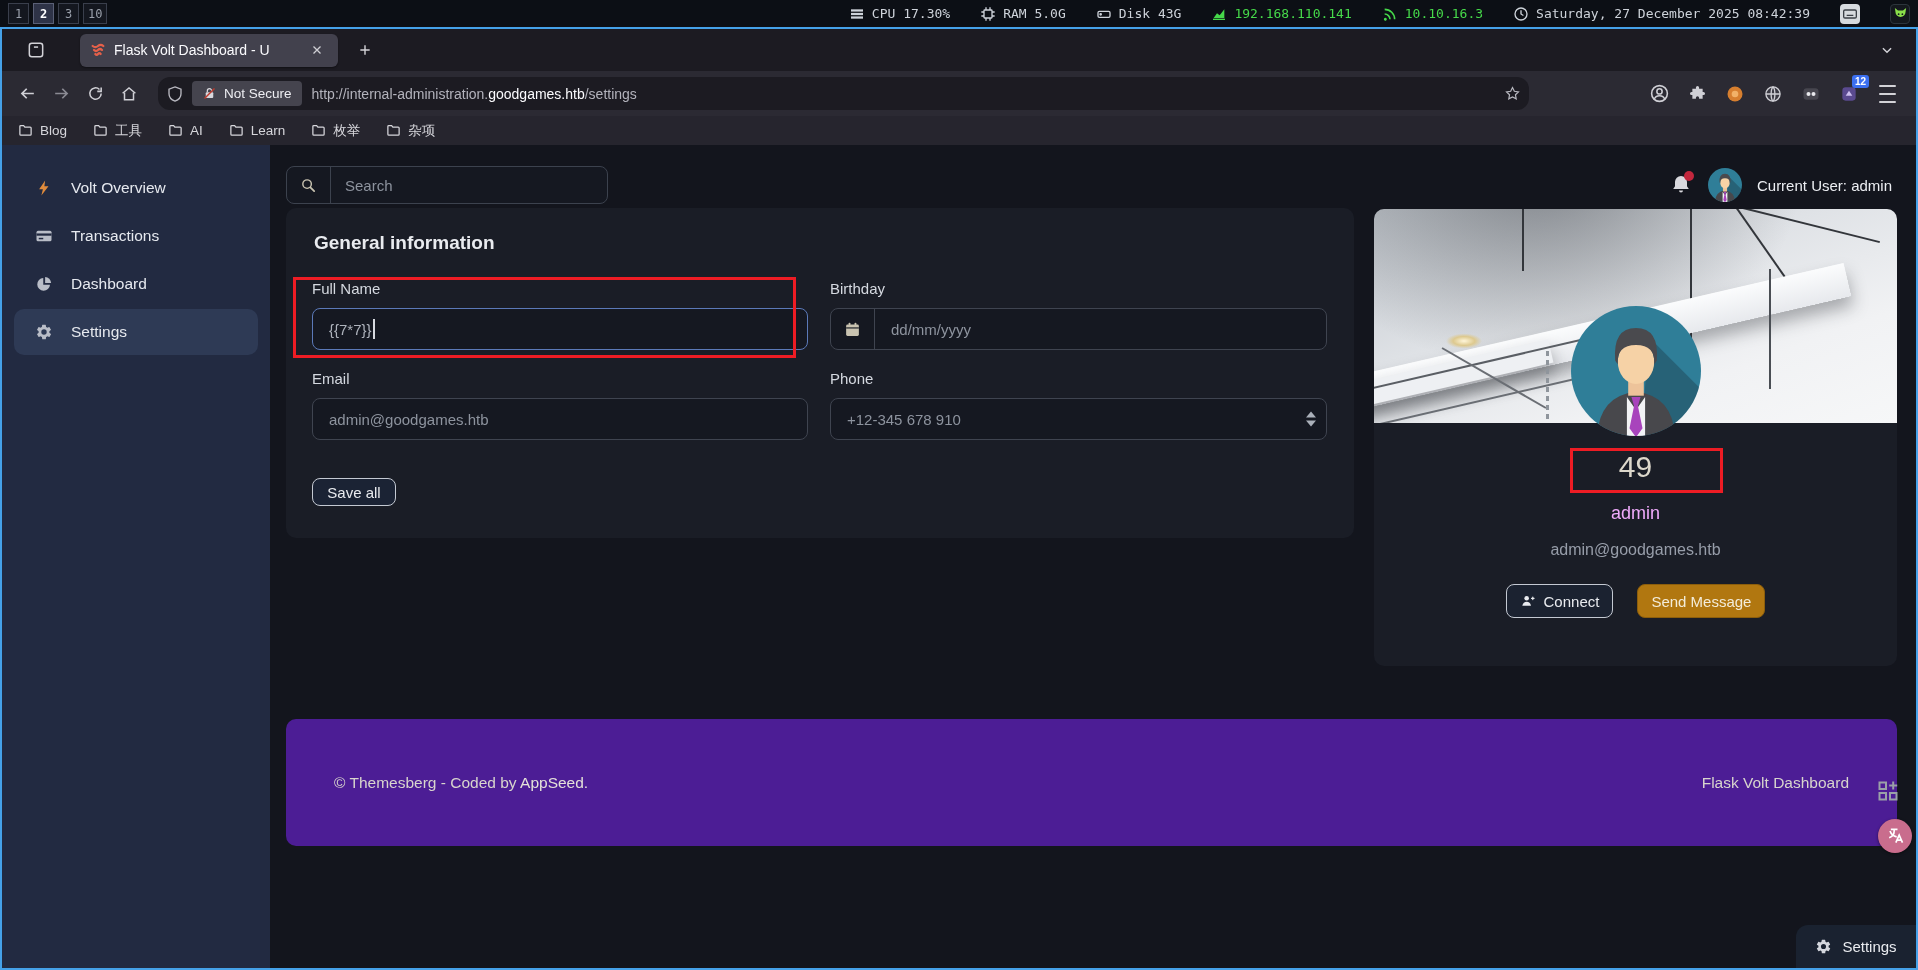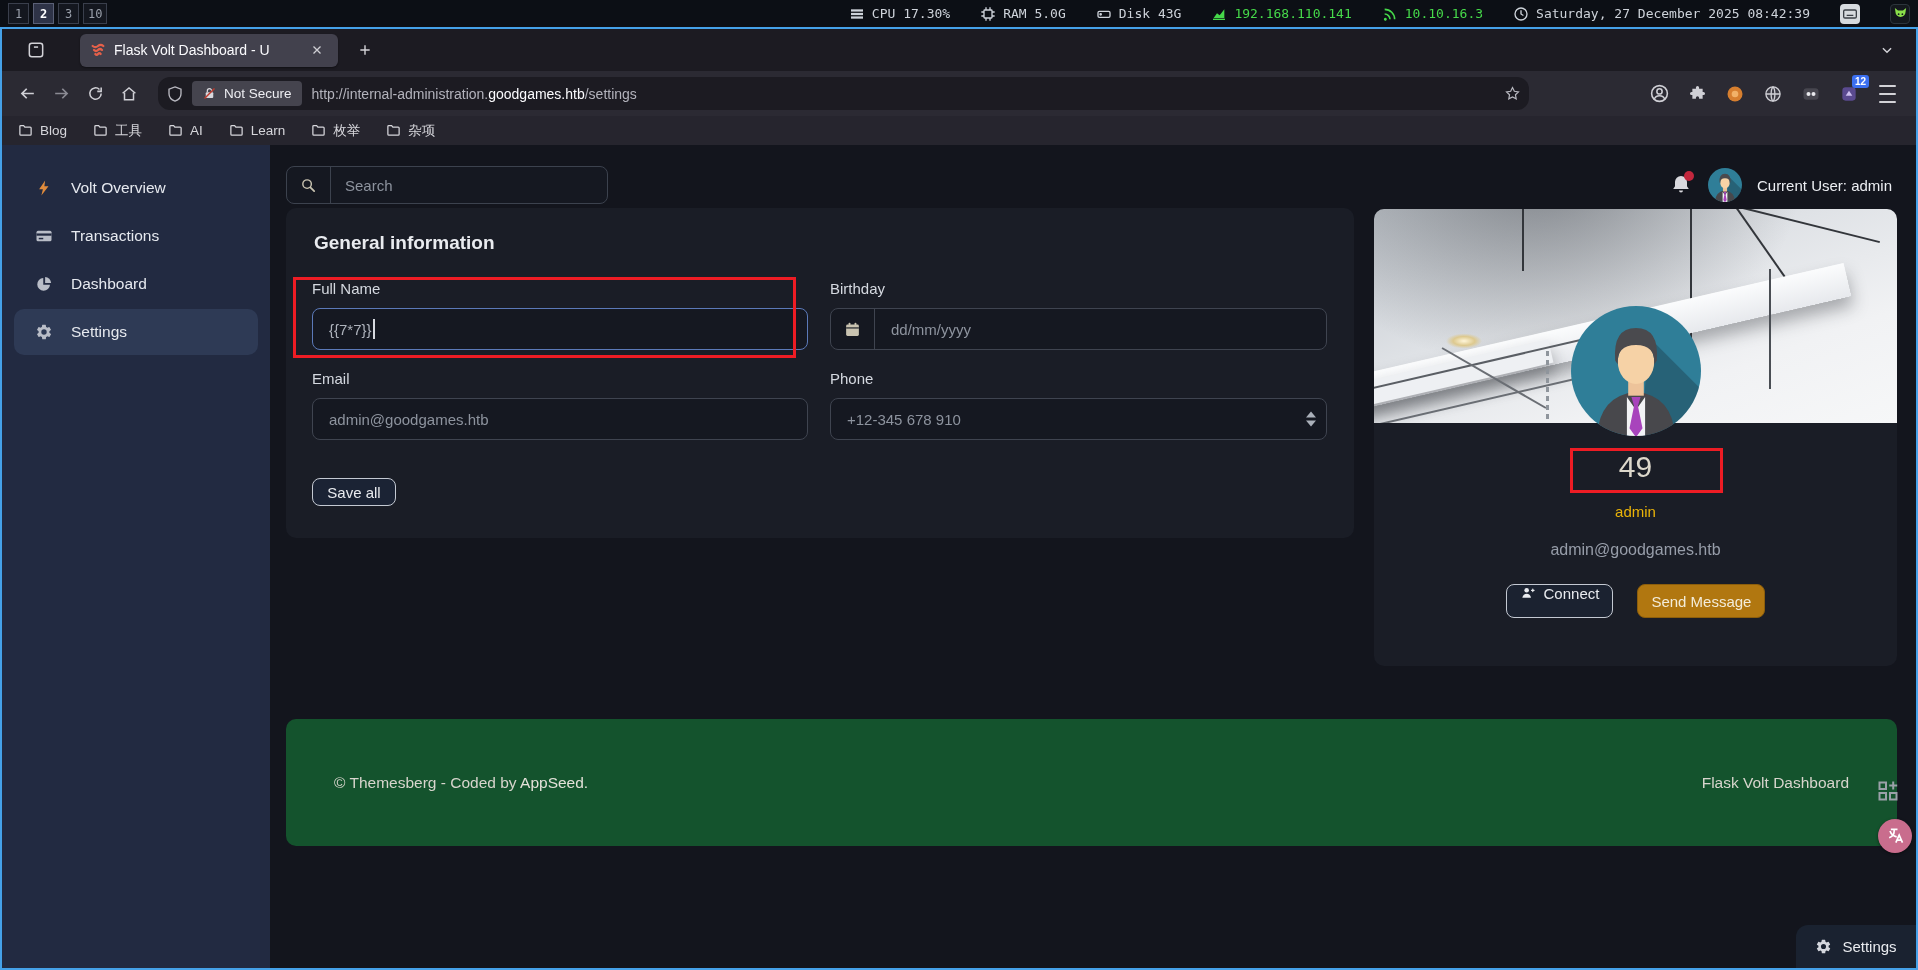--- a/index.html
+++ b/index.html
@@ -99,29 +99,29 @@
   .shade{position:absolute;left:-8%;top:-45%;width:95%;height:130%;
     background:radial-gradient(ellipse at 42% 22%,rgba(58,62,68,.5),rgba(58,62,68,0) 64%);}
   .beam{position:absolute;background:linear-gradient(#fbfcfd,#e7e9ed);box-shadow:0 10px 16px rgba(40,44,50,.35);}
   .cable{position:absolute;background:#33363b;}
   .chain{position:absolute;width:3px;background:repeating-linear-gradient(#8f959c 0 5px,rgba(0,0,0,0) 5px 9px);}
   .lightspot{position:absolute;width:48px;height:20px;border-radius:50%;
     background:radial-gradient(closest-side,#fff6d9,#ddc98f 45%,rgba(0,0,0,0) 75%);}
   .avatar-lg{position:absolute;left:50%;transform:translateX(-50%);top:97px;width:130px;height:130px;
     border-radius:50%;overflow:hidden;z-index:3;}
   .pres{position:absolute;left:0;right:0;top:241px;text-align:center;font-size:30px;color:#ddd8cb;}
-  .pname{position:absolute;left:0;right:0;top:294px;text-align:center;font-size:15px;color:#eab308;}
+  .pname{position:absolute;left:0;right:0;top:294px;text-align:center;font-size:18px;color:#f0abfc;}
   .pmail{position:absolute;left:0;right:0;top:332px;text-align:center;font-size:16px;color:#979da9;}
   .pbtns{position:absolute;left:0;right:0;top:375px;display:flex;justify-content:center;gap:24px;}
   .btn-connect{height:34px;padding:0 13px;border:1px solid #c4c9d2;border-radius:8px;background:#1b2230;
-    color:#e9ebef;font-size:15px;display:flex;align-items:flex-start;gap:8px;}
+    color:#e9ebef;font-size:15px;display:flex;align-items:center;gap:8px;}
   .btn-send{height:34px;padding:0 13px;border:1px solid #8c5e0c;border-radius:8px;background:#b17710;
     color:#f3ecd9;font-size:15px;display:flex;align-items:center;}
 
-  .fcard{position:absolute;left:16px;top:574px;width:1611px;height:127px;background:#14532d;border-radius:10px;
+  .fcard{position:absolute;left:16px;top:574px;width:1611px;height:127px;background:#4c1d95;border-radius:10px;
     display:flex;align-items:center;justify-content:space-between;padding:0 48px;font-size:15.5px;color:#d8d5cd;text-align:right;}
 
   .grid-ext{position:absolute;right:16px;top:634px;width:24px;height:24px;}
   .translate-ext{position:absolute;right:4px;top:674px;width:34px;height:34px;border-radius:50%;
     background:#c96d8d;display:flex;align-items:center;justify-content:center;color:#fff;
     font-size:14px;font-weight:bold;box-shadow:0 1px 3px rgba(0,0,0,.5);}
   .settings-fab{position:absolute;right:0;bottom:0;height:43px;width:120px;background:#1a2230;
     border-radius:12px 0 0 0;display:flex;align-items:center;justify-content:center;gap:10px;
     color:#e9ebef;font-size:15px;}
 </style>

